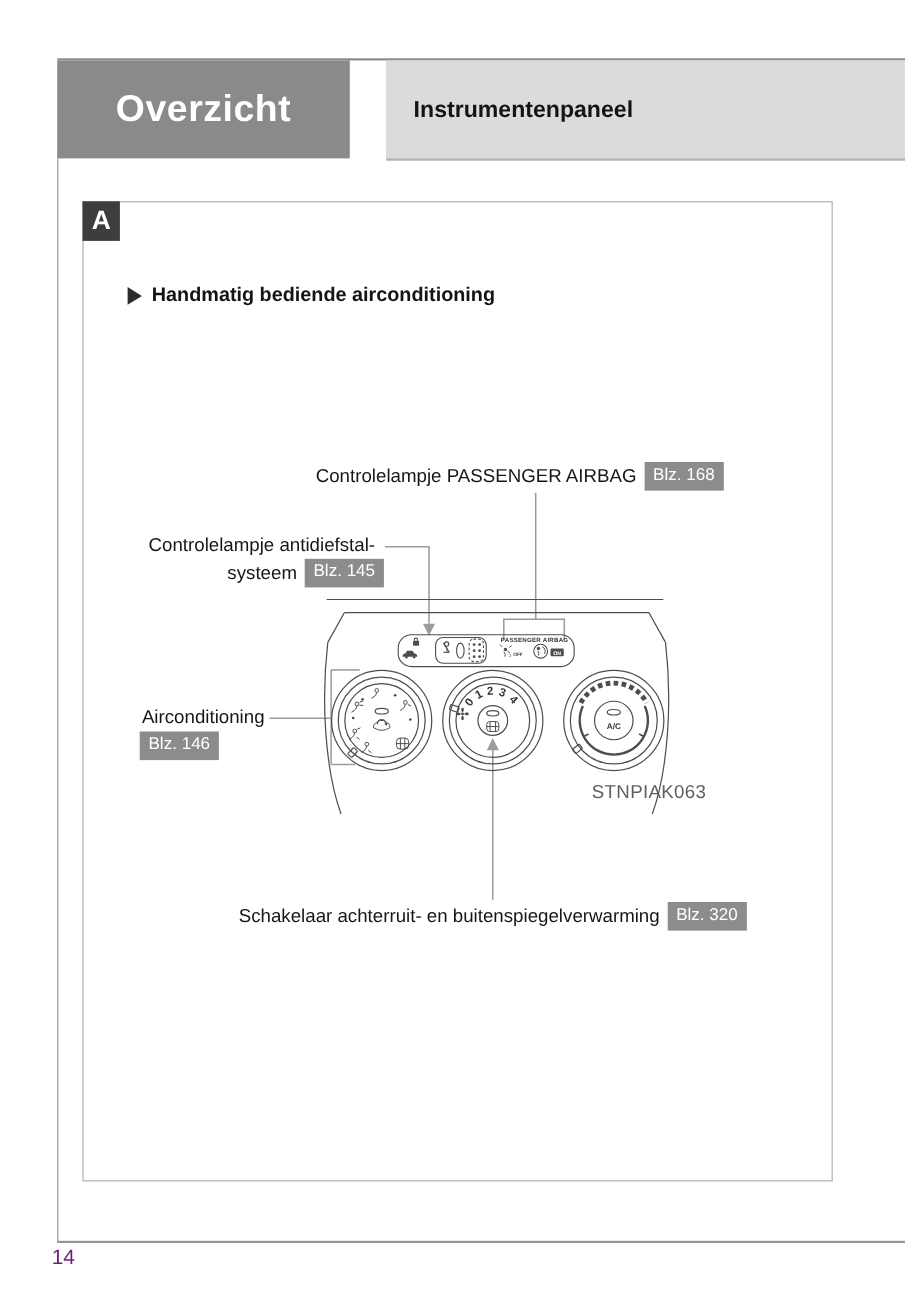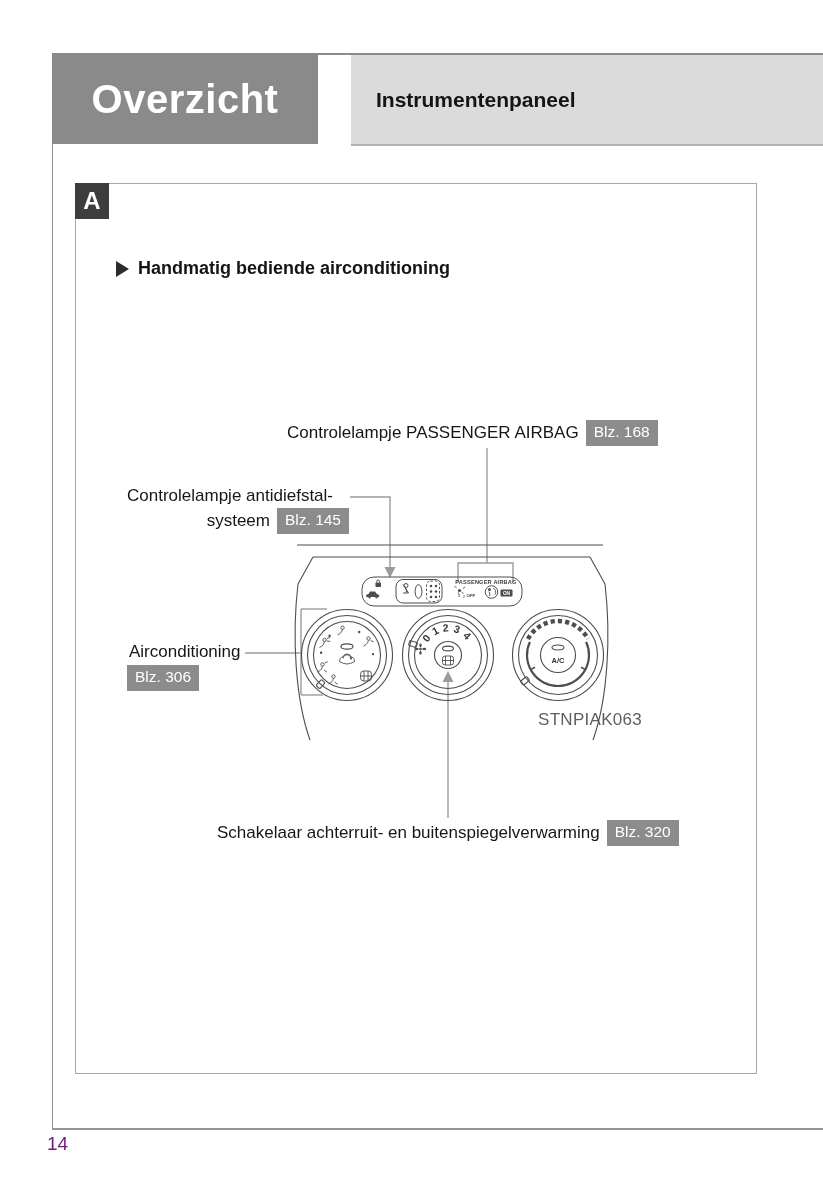--- a/index.html
+++ b/index.html
@@ -3,21 +3,21 @@
 <meta charset="utf-8">
 <style>
   html,body{margin:0;padding:0;background:#fff;}
   .page{position:relative;width:823px;height:1191px;background:#fff;
         font-family:"Liberation Sans","DejaVu Sans",sans-serif;overflow:hidden;}
 
   
   .top-rule{position:absolute;left:52px;top:53px;right:0;height:2px;background:#8a8a8a;}
   .section-tab{position:absolute;left:52px;top:55px;width:266px;height:89px;background:#8a8a8a;
                display:flex;align-items:center;justify-content:center;}
-  .section-tab span{color:#fff;font-size:40px;font-weight:bold;letter-spacing:.5px;}
+  .section-tab span{color:#fff;font-size:34px;font-weight:bold;letter-spacing:.5px;}
   .title-bar{position:absolute;left:318px;top:55px;width:502px;height:89px;background:#dbdbdb;
              border-bottom:2px solid #b3b3b3;display:flex;align-items:center;margin-left:33px;}
   .title-bar span{margin-left:25px;color:#141414;font-size:21px;font-weight:bold;}
 
   
   .left-rule{position:absolute;left:52px;top:144px;width:1px;height:985px;background:#949494;}
   .bottom-rule{position:absolute;left:52px;top:1128px;right:0;height:2px;background:#949494;}
   .content-box{position:absolute;left:75px;top:183px;width:680px;height:889px;
                border:1px solid #a8a8a8;background:#fff;}
   .section-marker{position:absolute;left:75px;top:183px;width:34px;height:36px;background:#3d3d3d;
@@ -29,21 +29,21 @@
   .tri{width:0;height:0;border-left:13px solid #2b2b2b;border-top:8px solid transparent;
        border-bottom:8px solid transparent;}
   .heading-text{font-size:18px;font-weight:bold;color:#141414;}
 
   
   .callout-label{font-size:17px;color:#161616;white-space:nowrap;}
   .badge{display:inline-block;background:#8c8c8c;color:#fff;font-size:15.5px;
          padding:3px 8px 4px 8px;white-space:nowrap;line-height:1.2;}
   .row{position:absolute;display:flex;align-items:center;gap:7px;}
   .co1{left:287px;top:420px;}
-  .co2a{position:absolute;left:127px;top:486px;width:222px;text-align:left;}
+  .co2a{position:absolute;left:127px;top:486px;width:222px;text-align:center;}
   .co2b{left:127px;top:508px;width:222px;justify-content:flex-end;}
   .co3a{position:absolute;left:129px;top:642px;}
   .co3b{position:absolute;left:127px;top:665px;}
   .co4{left:217px;top:820px;}
 
   .image-code{position:absolute;left:538px;top:710px;font-size:17px;color:#5f5f5f;letter-spacing:.3px;}
   .page-number{position:absolute;left:47px;top:1133px;font-size:19px;color:#701a75;}
 
   .illustration{position:absolute;left:240px;top:440px;}
 </style>
@@ -78,21 +78,21 @@
   </div>
 
   <div class="co2a callout-label">Controlelampje antidiefstal-</div>
   <div class="row co2b">
     <span class="callout-label">systeem</span>
     <span class="badge">Blz. 145</span>
   </div>
 
   <div class="co3a callout-label">Airconditioning</div>
   <div class="co3b">
-    <span class="badge">Blz. 306</span>
+    <span class="badge">Blz. 146</span>
   </div>
 
   <div class="row co4">
     <span class="callout-label">Schakelaar achterruit- en buitenspiegelverwarming</span>
     <span class="badge">Blz. 320</span>
   </div>
 
   <div class="image-code">STNPIAK063</div>
   <div class="page-number">14</div>
 

